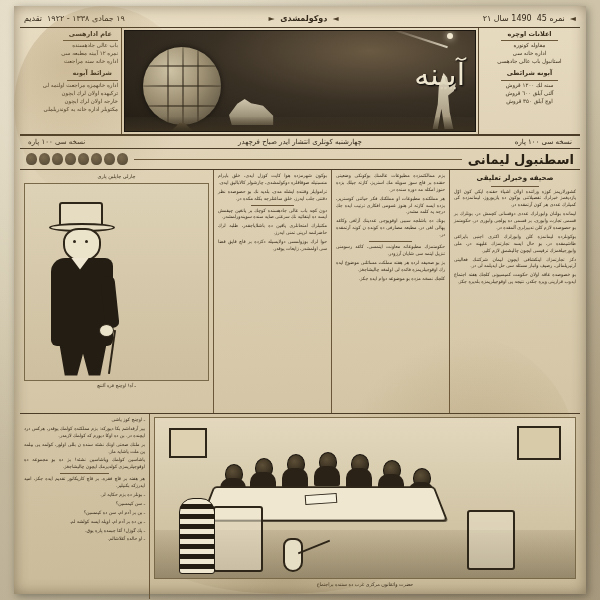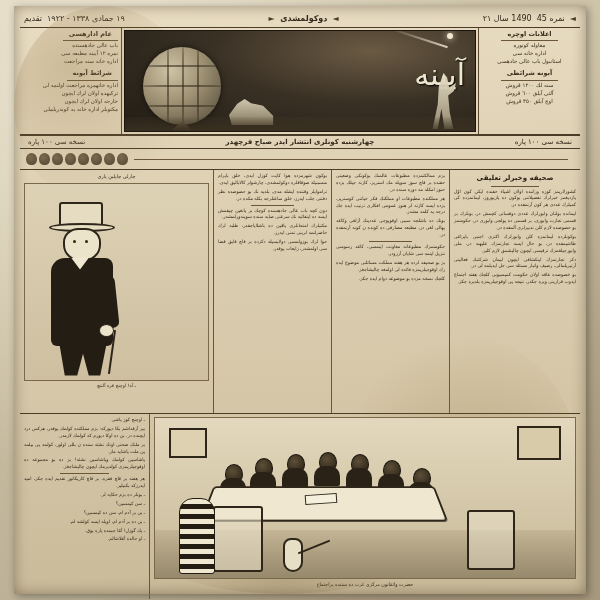--- a/index.html
+++ b/index.html
@@ -189,21 +189,21 @@
     display: flex;
     align-items: center;
     justify-content: space-between;
     border-bottom: 1px solid #4a3c26;
     padding: 2px 8px;
     font-size: 7px;
     color: #32281a;
     height: 13px;
     box-sizing: border-box;
   }
-  .sub-center { font-weight: bold; }
+  .sub-center { font-weight: normal; }
 
   
   .headline-band {
     position: relative;
     height: 20px;
     border-bottom: 1px solid #4a3c26;
     display: flex;
     align-items: center;
     justify-content: space-between;
     padding: 0 6px;
@@ -547,20 +547,21 @@
       </div>
     </div>
 
     <div class="sub-bar">
       <span>نسخه سى ١٠٠ پاره</span>
       <span class="sub-center">چهارشنبه كونلرى انتشار ايدر صباح فرچهدر</span>
       <span>نسخه سى ١٠٠ پاره</span>
     </div>
 
     <div class="headline-band">
+      <span class="headline-title">اسطنبول ليمانى</span>
       <span class="headline-rule"></span>
       <span class="deco-faces">
         <span class="face"></span>
           <span class="face"></span>
           <span class="face"></span>
         <span class="face"></span>
           <span class="face"></span>
           <span class="face"></span>
         <span class="face"></span>
           <span class="face"></span>

